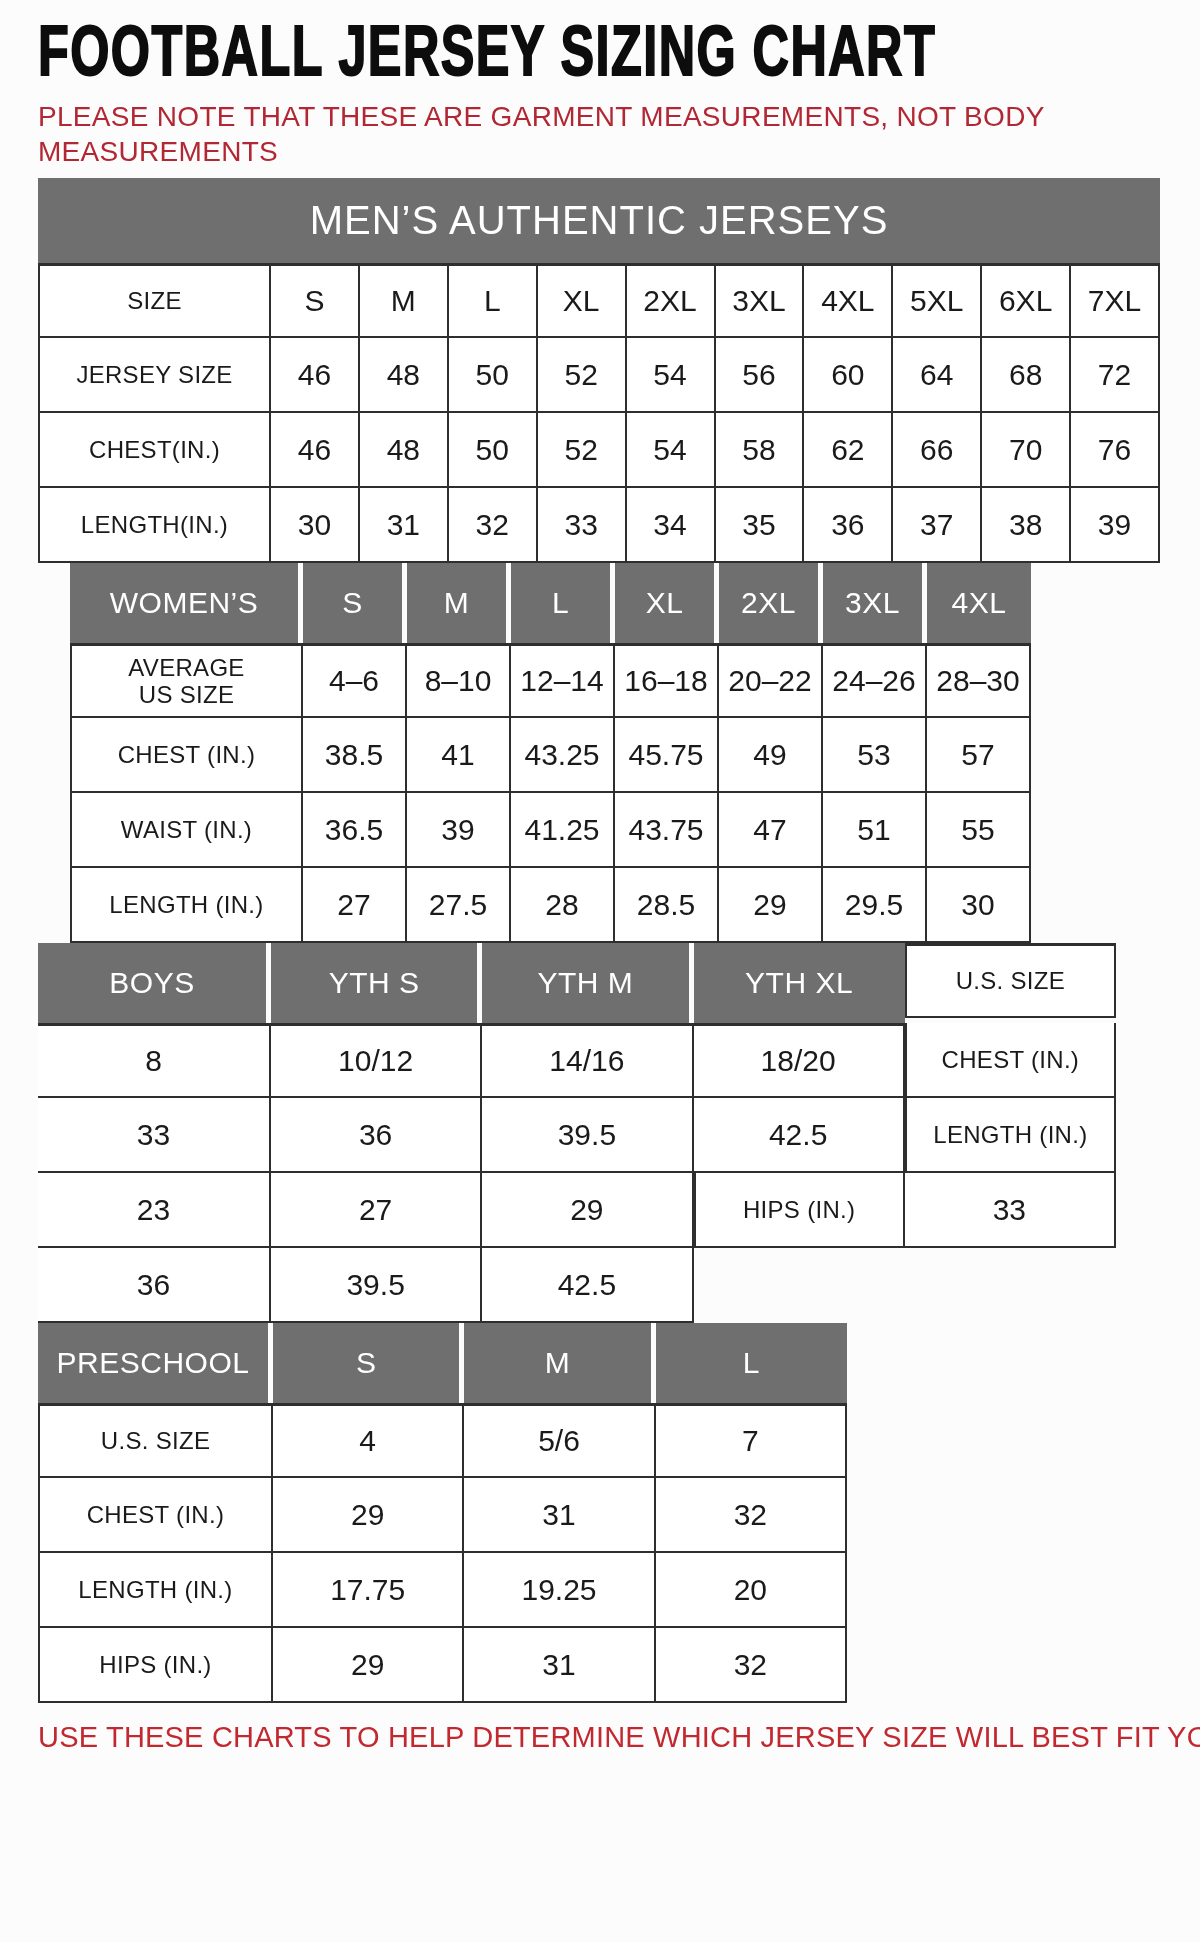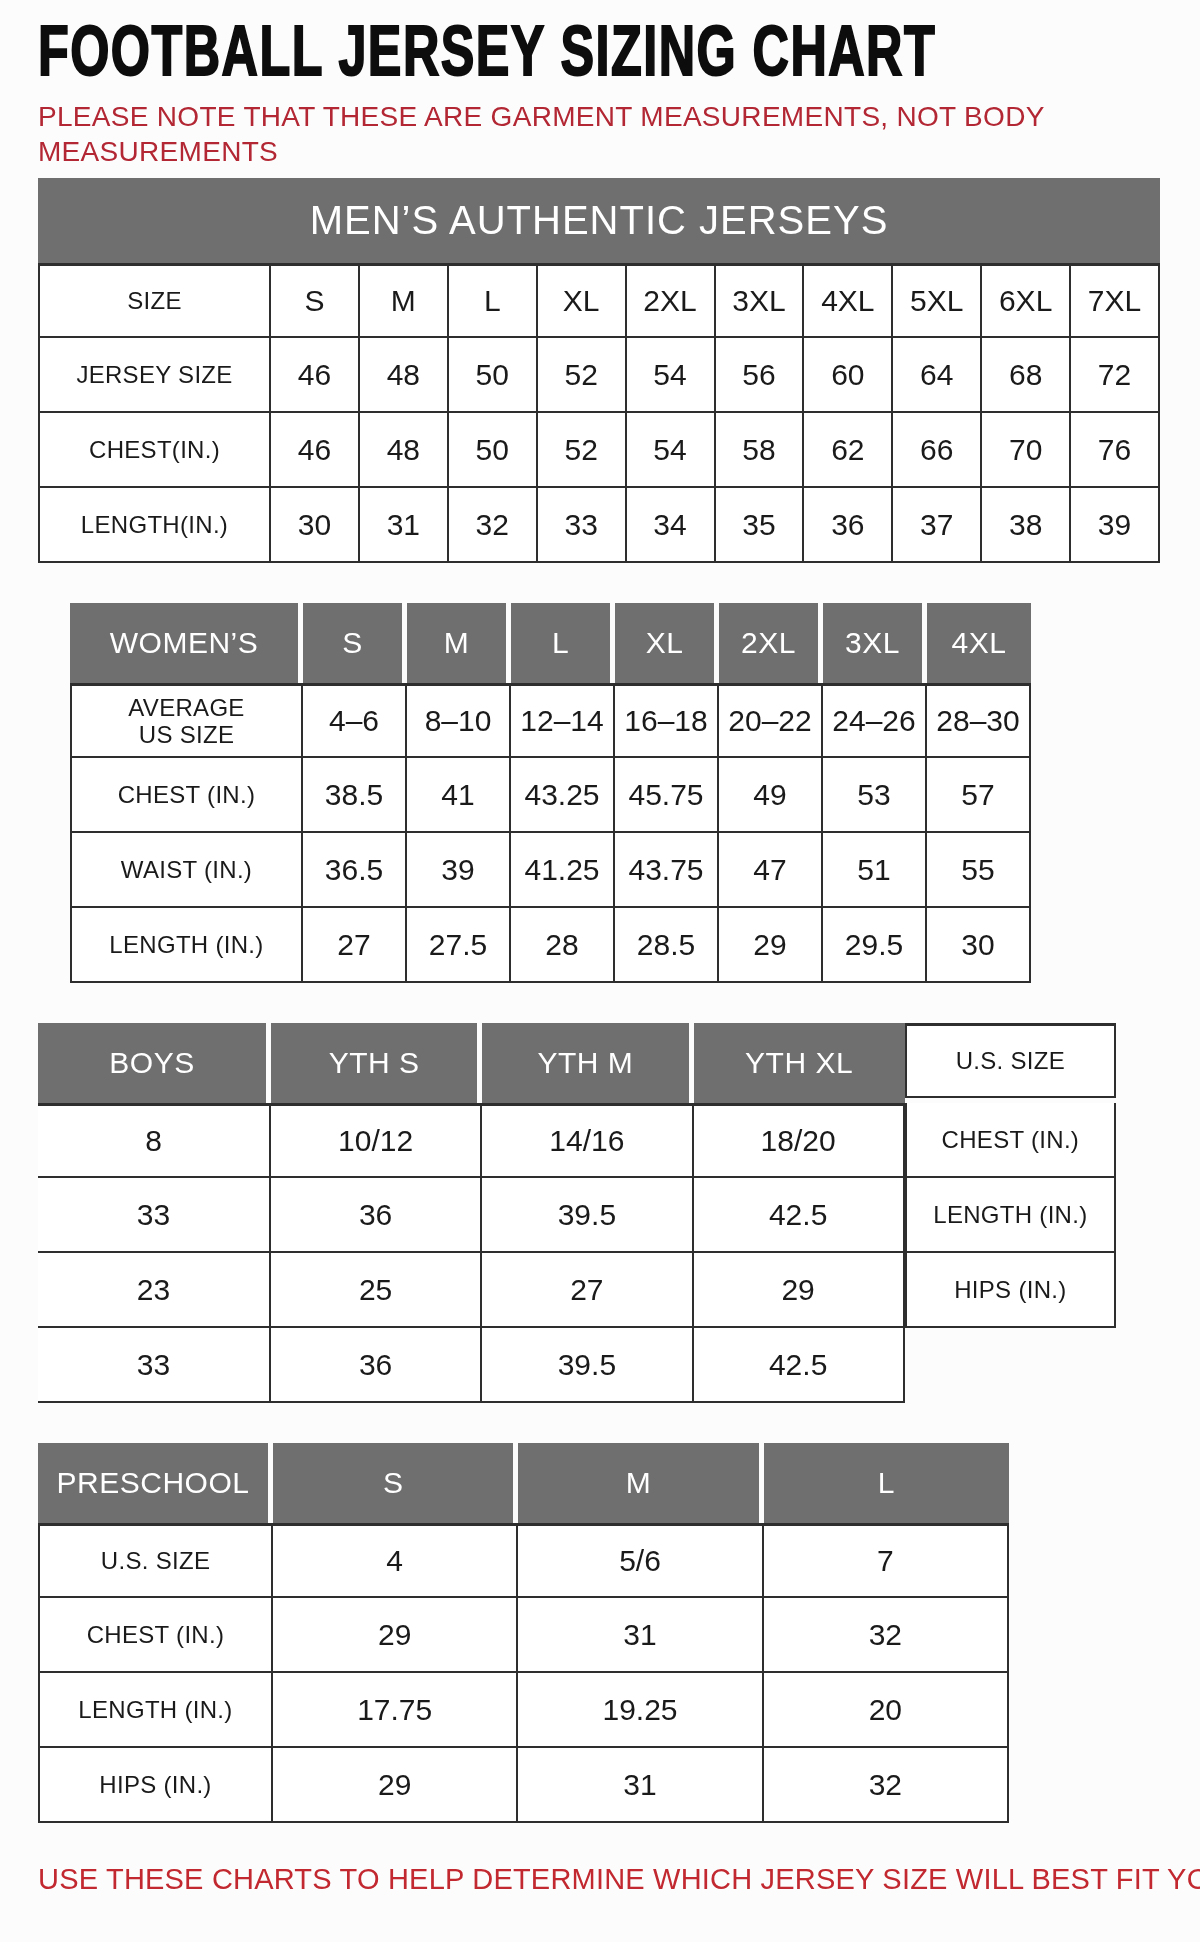--- a/index.html
+++ b/index.html
@@ -35,26 +35,25 @@
   .note{
     font-size:28px;
     line-height:1.28;
     color:var(--note-red);
     white-space:pre-line;
     margin-bottom:8px;
     letter-spacing:0.3px;
   }
   .tbl{
     display:grid;
-    margin-bottom:40px;
   }
   .t-mens{width:1122px;grid-template-columns:233px repeat(10,1fr);}
   .t-womens{width:993px;grid-template-columns:233px repeat(7,1fr);padding-left:32px;}
   .t-boys{width:1078px;grid-template-columns:233px repeat(4,1fr);}
-  .t-preschool{width:971px;grid-template-columns:235px repeat(3,1fr);}
+  .t-preschool{width:809px;grid-template-columns:235px repeat(3,1fr);}
   .cell{
     display:flex;
     align-items:center;
     justify-content:center;
     text-align:center;
   }
   .banner{
     grid-column:1/-1;
     height:85px;
     background:var(--gray);
@@ -201,21 +200,20 @@
       <div class="cell bcell vcell row-first">10/12</div>
       <div class="cell bcell vcell row-first">14/16</div>
       <div class="cell bcell vcell row-first">18/20</div>
       <div class="cell bcell lcell first-col">CHEST (IN.)</div>
       <div class="cell bcell vcell">33</div>
       <div class="cell bcell vcell">36</div>
       <div class="cell bcell vcell">39.5</div>
       <div class="cell bcell vcell">42.5</div>
       <div class="cell bcell lcell first-col">LENGTH (IN.)</div>
       <div class="cell bcell vcell">23</div>
-      <div class="cell bcell vcell">25</div>
       <div class="cell bcell vcell">27</div>
       <div class="cell bcell vcell">29</div>
       <div class="cell bcell lcell first-col">HIPS (IN.)</div>
       <div class="cell bcell vcell">33</div>
       <div class="cell bcell vcell">36</div>
       <div class="cell bcell vcell">39.5</div>
       <div class="cell bcell vcell">42.5</div>
     </section>
   <section class="tbl t-preschool">
       <div class="cell hcell gap">PRESCHOOL</div>

